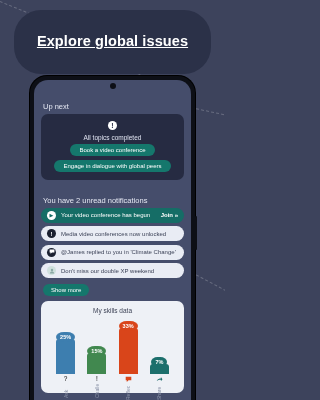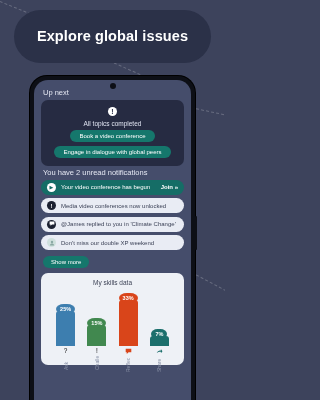--- a/index.html
+++ b/index.html
@@ -9,25 +9,25 @@
     background:#3d435c;
     position:relative;
     overflow:hidden;
   }
 
   
   .deco { position:absolute; border-top:1px dashed rgba(255,255,255,0.22); pointer-events:none; }
 
   
   .header-pill {
-    position:absolute; left:14px; top:10px; width:197px; height:53px;
+    position:absolute; left:14px; top:10px; width:197px; height:64px;
     background:#2b3148; border-radius:27px;
     display:flex; flex-direction:column; align-items:center; justify-content:center;
     color:#ffffff; text-align:center; line-height:1.22;
-    font-size:14.5px; font-weight:bold; letter-spacing:.1px;
+    font-size:14.5px; font-weight:bold; letter-spacing:.1px;text-decoration:underline;
   }
 
   
   .phone {
     position:absolute; left:30px; top:76px; width:165px; height:330px;
     background:#0d0f16; border-radius:17px 17px 0 0;
     padding:4px 4px 0 4px;
     box-shadow:0 0 0 1px #000;
   }
   .side-btn {
@@ -38,21 +38,21 @@
     width:100%; height:100%;
     background:#454d6b; border-radius:14px 14px 0 0;
     overflow:hidden; position:relative;
     padding:6px 7px 0 7px;
   }
   .notch {
     position:absolute; left:50%; top:3px; transform:translateX(-50%);
     width:6px; height:6px; border-radius:50%; background:#0d0f16; z-index:5;
   }
 
-  .section-title { color:#e4e7f2; font-size:7.5px; margin:2px 0 3px 2px; }
+  .section-title { color:#e4e7f2; font-size:7.5px; margin:16px 0 3px 2px; }
 
   
   .upnext-card {
     background:#262b42; border-radius:7px;
     padding:7px 6px 8px 6px;
     display:flex; flex-direction:column; align-items:center; gap:3.5px;
   }
   .badge-excl {
     width:9px; height:9px; border-radius:50%; background:#ffffff;
     color:#262b42; font-size:7px; font-weight:bold; line-height:9px; text-align:center;

